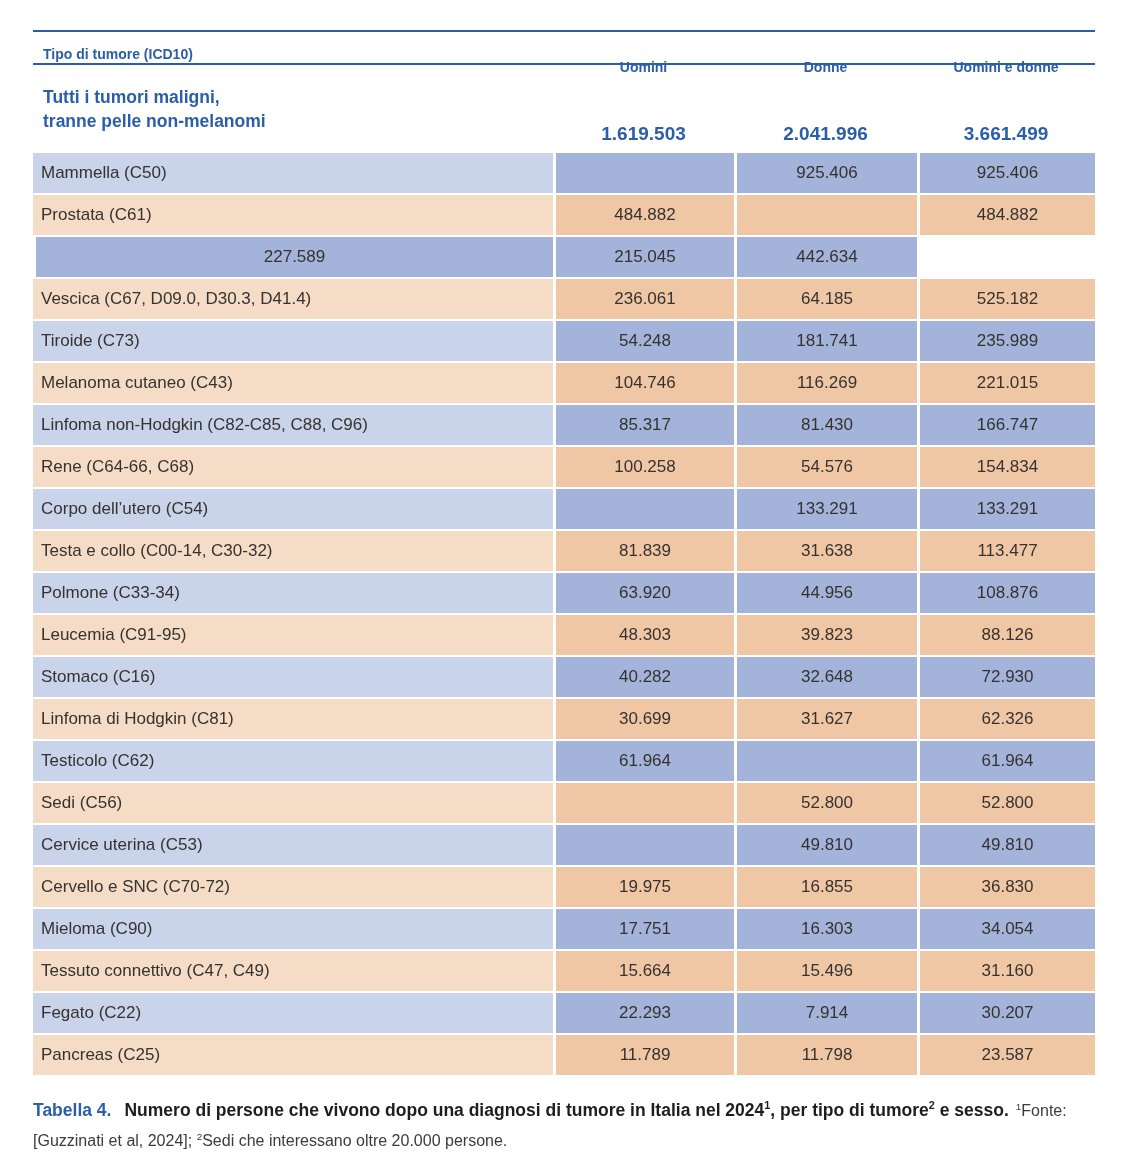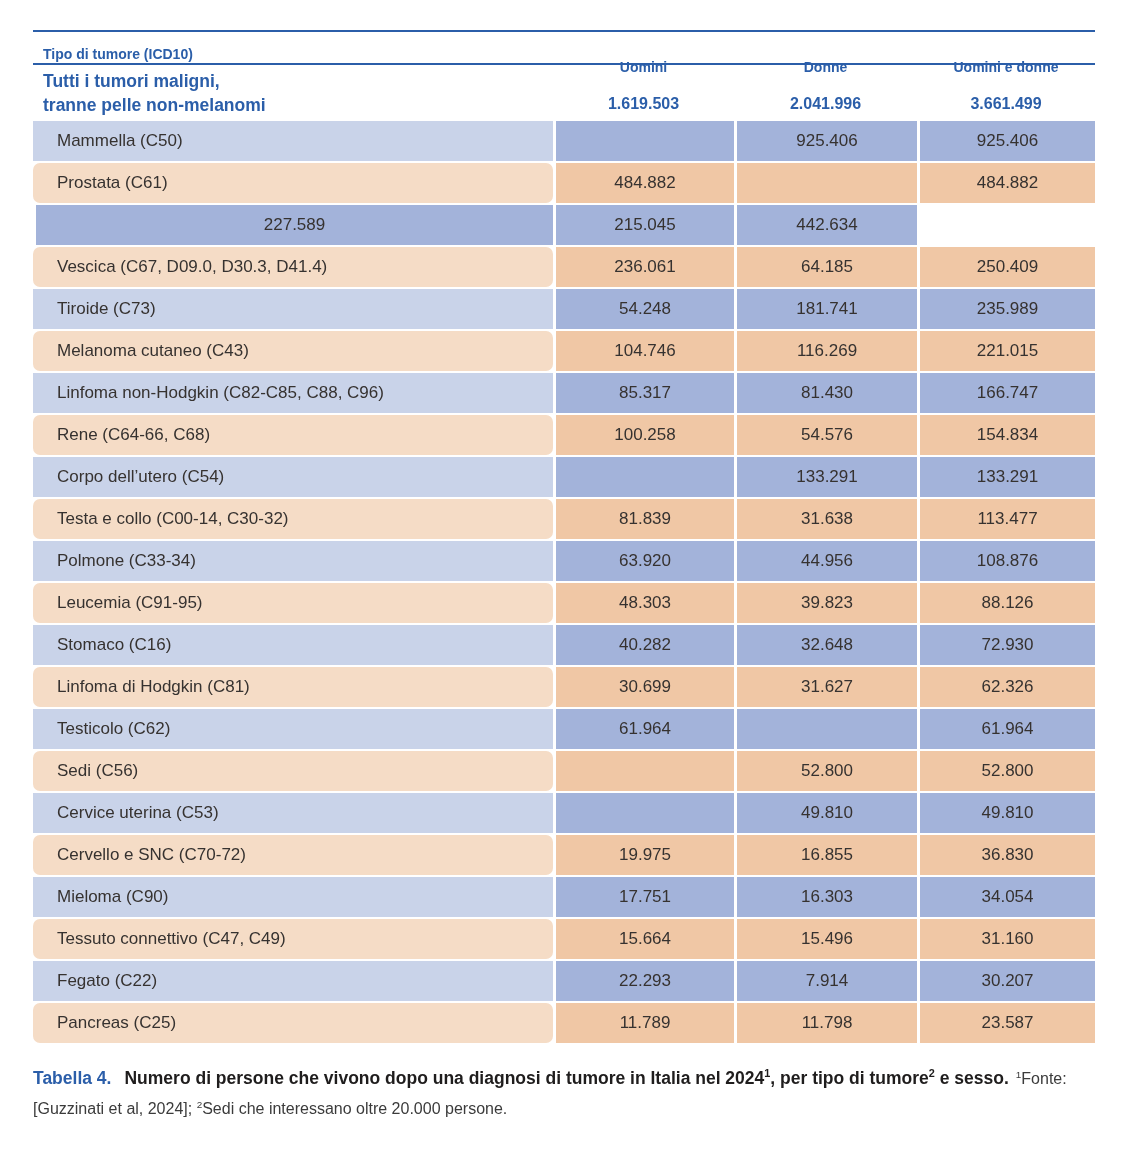--- a/index.html
+++ b/index.html
@@ -36,42 +36,42 @@
     border-bottom:2px solid var(--line-blue);
     height:35px;
   }
   .hcell{
     display:flex;align-items:center;
     font-weight:bold;font-size:14px;color:var(--text-blue);text-align:center;
   }
   .hcell.first{padding-left:10px;justify-content:flex-start;}
   .hcell.center{justify-content:center;margin-top:27px;}
   
-  .total-row{height:56px;background:#ffffff;}
+  .total-row{height:88px;background:#ffffff;}
   .total-label{
     display:flex;flex-direction:column;justify-content:center;
     padding-left:10px;gap:3px;
     font-weight:bold;font-size:17.5px;color:var(--text-blue);line-height:1.2;
   }
   .total-num{
     display:flex;align-items:flex-end;justify-content:center;
     padding-bottom:8px;
-    font-weight:bold;font-size:16px;color:var(--text-blue);
+    font-weight:bold;font-size:19px;color:var(--text-blue);
   }
   
   .row{height:40px;margin-bottom:2px;}
   .cell{
     display:flex;align-items:center;
     font-size:17px;color:var(--ink);
   }
-  .cell.lab{padding-left:24px;justify-content:flex-start;}
+  .cell.lab{padding-left:8px;justify-content:flex-start;}
   .cell.num{justify-content:center;border-left:3px solid var(--sep);}
   .row.blue .lab{background:var(--light-blue);}
   .row.blue .num{background:var(--dark-blue);}
-  .row.peach .lab{background:var(--light-peach);border-radius:7px;}
+  .row.peach .lab{background:var(--light-peach);}
   .row.peach .num{background:var(--dark-peach);}
   
   .caption{
     width:1066px;
     margin:20px 0 0 33px;
     font-size:17.5px;line-height:1.72;color:var(--caption-ink);
   }
   .cap-label{font-weight:bold;color:var(--text-blue);margin-right:13px;}
   .cap-bold{font-weight:bold;}
   sup{font-size:62%;line-height:0;}
@@ -117,21 +117,21 @@
   <div class="grid row blue">
     <div class="cell num">227.589</div>
     <div class="cell num">215.045</div>
     <div class="cell num">442.634</div>
   </div>
 
   <div class="grid row peach">
     <div class="cell lab">Vescica (C67, D09.0, D30.3, D41.4)</div>
     <div class="cell num">236.061</div>
     <div class="cell num">64.185</div>
-    <div class="cell num">250.409</div>
+    <div class="cell num">525.182</div>
   </div>
 
   <div class="grid row blue">
     <div class="cell lab">Tiroide (C73)</div>
     <div class="cell num">54.248</div>
     <div class="cell num">181.741</div>
     <div class="cell num">235.989</div>
   </div>
 
   <div class="grid row peach">

